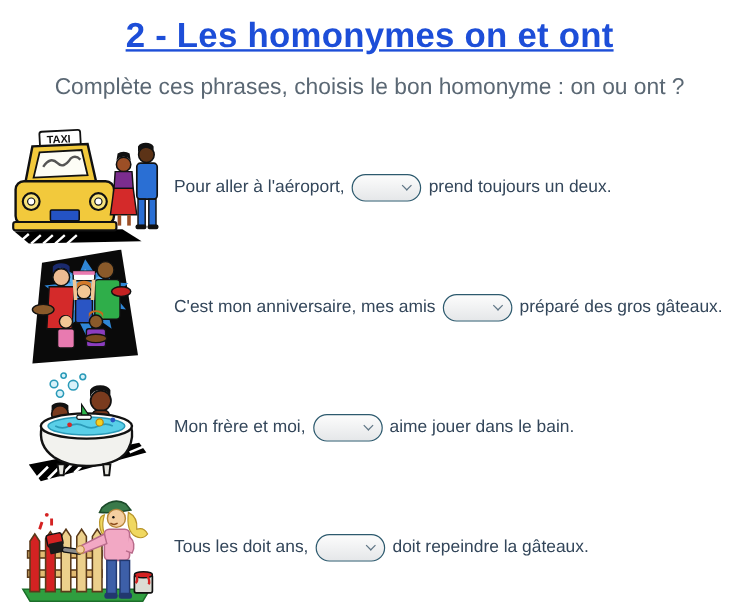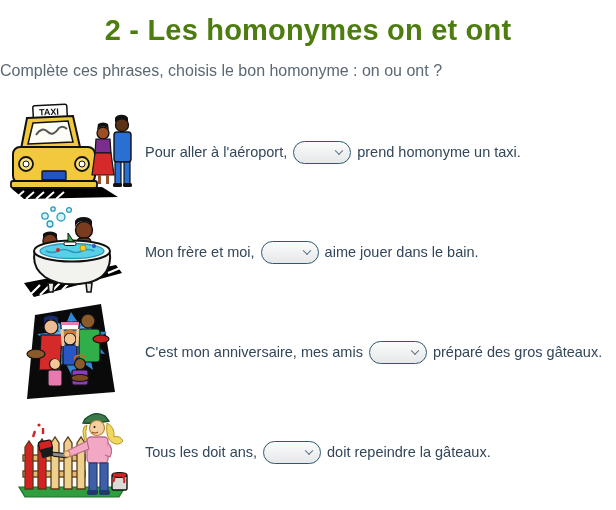--- a/index.html
+++ b/index.html
@@ -4,27 +4,28 @@
 <style>
   * { margin: 0; padding: 0; box-sizing: border-box; }
   html, body { width: 616px; height: 510px; background: #ffffff; overflow: hidden; }
   body { font-family: "Liberation Sans", sans-serif; }
 
   .page-title {
     margin-top: 14px;
     text-align: center;
     font-size: 29px;
     font-weight: bold;
-    color: #4d7c0f;
+    color: #1d4ed8;
     letter-spacing: 0.2px;
+    text-decoration: underline;
   }
   .page-subtitle {
     margin-top: 15px;
-    text-align: left;
-    font-size: 16px;
+    text-align: center;
+    font-size: 19px;
     color: #5b6874;
   }
 
   .rows { margin-top: 22px; }
   .row {
     height: 100px;
     display: flex;
     align-items: center;
   }
   .img-box {
@@ -115,67 +116,21 @@
         <rect x="103" y="80" width="9" height="4" rx="1.5" fill="#111"></rect>
         <rect x="113" y="80" width="9" height="4" rx="1.5" fill="#111"></rect>
       </svg>
     </div>
     <div class="sentence">
       <span>Pour aller à l'aéroport,</span>
       <span class="select-wrap">
         <select class="homonym-select"><option value=""></option></select>
         <span class="chev"></span>
       </span>
-      <span>prend homonyme un taxi.</span>
-    </div>
-  </div>
-
-  <div class="row">
-    <div class="img-box">
-      <svg width="106" height="98" viewBox="0 0 106 98">
-
-        <polygon points="4,80 96,62 102,70 14,94" fill="#000"></polygon>
-        <path d="M10,92 l10,-10 M20,92 l10,-10 M30,90 l10,-10 M42,87 l10,-10 M88,70 l12,-5" stroke="#fff" stroke-width="2.2"></path>
-
-        <circle cx="25" cy="13" r="3.2" fill="#d8f2fa" stroke="#2a9ab8" stroke-width="1.3"></circle>
-        <circle cx="33" cy="6" r="2.2" fill="#d8f2fa" stroke="#2a9ab8" stroke-width="1.3"></circle>
-        <circle cx="41" cy="14" r="4" fill="#d8f2fa" stroke="#2a9ab8" stroke-width="1.3"></circle>
-        <circle cx="30" cy="21" r="3" fill="#d8f2fa" stroke="#2a9ab8" stroke-width="1.3"></circle>
-        <circle cx="49" cy="7" r="2.4" fill="#d8f2fa" stroke="#2a9ab8" stroke-width="1.3"></circle>
-
-        <circle cx="64" cy="27" r="8.5" fill="#7a3b1e" stroke="#111" stroke-width="1.4"></circle>
-        <path d="M55,24 a9 9 0 0 1 17,0 l0,-6 a9 6 0 0 0 -17,0 z" fill="#111"></path>
-        <rect x="57" y="35" width="14" height="14" rx="4" fill="#7a3b1e" stroke="#111" stroke-width="1.3"></rect>
-
-        <circle cx="30" cy="38" r="7" fill="#7a3b1e" stroke="#111" stroke-width="1.4"></circle>
-        <path d="M23,36 a7.5 7.5 0 0 1 14,0 l0,-5 a8 5 0 0 0 -14,0 z" fill="#111"></path>
-        <rect x="25" y="44" width="11" height="11" rx="3" fill="#7a3b1e" stroke="#111" stroke-width="1.3"></rect>
-
-        <path d="M15,48 q-4,16 10,26 q14,9 34,7 q22,-2 28,-14 q5,-10 2,-19 z" fill="#f2f2ee" stroke="#111" stroke-width="2"></path>
-        <ellipse cx="52" cy="48" rx="38" ry="10.5" fill="#fdfdfb" stroke="#111" stroke-width="2"></ellipse>
-        <ellipse cx="52" cy="48" rx="32" ry="7.5" fill="#59cfe8" stroke="#2a9ab8" stroke-width="1.3"></ellipse>
-        <path d="M26,48 q6,3 12,0 q6,-3 12,0 q6,3 12,0 q6,-3 12,0" fill="none" stroke="#2a9ab8" stroke-width="1.4"></path>
-
-        <polygon points="48,39 48,30 54,39" fill="#2db54a" stroke="#111" stroke-width="1"></polygon>
-        <rect x="44" y="39" width="12" height="3.5" rx="1.5" fill="#fdfdfb" stroke="#111" stroke-width="1"></rect>
-        <circle cx="63" cy="45" r="3" fill="#f5d020" stroke="#b8860b" stroke-width="1"></circle>
-        <circle cx="38" cy="47" r="2" fill="#d42a2a"></circle>
-        <circle cx="74" cy="43" r="2" fill="#2a55c4"></circle>
-
-        <polygon points="28,80 34,80 33,89 29,89" fill="#e8e8e2" stroke="#111" stroke-width="1.6"></polygon>
-        <polygon points="66,80 72,80 71,89 67,89" fill="#e8e8e2" stroke="#111" stroke-width="1.6"></polygon>
-      </svg>
-    </div>
-    <div class="sentence">
-      <span>Mon frère et moi,</span>
-      <span class="select-wrap">
-        <select class="homonym-select"><option value=""></option></select>
-        <span class="chev"></span>
-      </span>
-      <span>aime jouer dans le bain.</span>
+      <span>prend toujours un deux.</span>
     </div>
   </div>
 
   <div class="row">
     <div class="img-box">
       <svg width="95" height="96" viewBox="0 0 95 96">
 
         <polygon points="10,11 76,0 90,88 2,95" fill="#0a0a0a"></polygon>
 
         <polygon points="46,8 54,20 68,12 66,27 82,28 70,38 80,50 64,48 68,66 54,56 48,74 40,58 26,68 30,50 14,52 26,40 12,30 30,28 24,14 40,22" fill="#2f86d6"></polygon>
@@ -213,20 +168,66 @@
       <span class="select-wrap">
         <select class="homonym-select"><option value=""></option></select>
         <span class="chev"></span>
       </span>
       <span>préparé des gros gâteaux.</span>
     </div>
   </div>
 
   <div class="row">
     <div class="img-box">
+      <svg width="106" height="98" viewBox="0 0 106 98">
+
+        <polygon points="4,80 96,62 102,70 14,94" fill="#000"></polygon>
+        <path d="M10,92 l10,-10 M20,92 l10,-10 M30,90 l10,-10 M42,87 l10,-10 M88,70 l12,-5" stroke="#fff" stroke-width="2.2"></path>
+
+        <circle cx="25" cy="13" r="3.2" fill="#d8f2fa" stroke="#2a9ab8" stroke-width="1.3"></circle>
+        <circle cx="33" cy="6" r="2.2" fill="#d8f2fa" stroke="#2a9ab8" stroke-width="1.3"></circle>
+        <circle cx="41" cy="14" r="4" fill="#d8f2fa" stroke="#2a9ab8" stroke-width="1.3"></circle>
+        <circle cx="30" cy="21" r="3" fill="#d8f2fa" stroke="#2a9ab8" stroke-width="1.3"></circle>
+        <circle cx="49" cy="7" r="2.4" fill="#d8f2fa" stroke="#2a9ab8" stroke-width="1.3"></circle>
+
+        <circle cx="64" cy="27" r="8.5" fill="#7a3b1e" stroke="#111" stroke-width="1.4"></circle>
+        <path d="M55,24 a9 9 0 0 1 17,0 l0,-6 a9 6 0 0 0 -17,0 z" fill="#111"></path>
+        <rect x="57" y="35" width="14" height="14" rx="4" fill="#7a3b1e" stroke="#111" stroke-width="1.3"></rect>
+
+        <circle cx="30" cy="38" r="7" fill="#7a3b1e" stroke="#111" stroke-width="1.4"></circle>
+        <path d="M23,36 a7.5 7.5 0 0 1 14,0 l0,-5 a8 5 0 0 0 -14,0 z" fill="#111"></path>
+        <rect x="25" y="44" width="11" height="11" rx="3" fill="#7a3b1e" stroke="#111" stroke-width="1.3"></rect>
+
+        <path d="M15,48 q-4,16 10,26 q14,9 34,7 q22,-2 28,-14 q5,-10 2,-19 z" fill="#f2f2ee" stroke="#111" stroke-width="2"></path>
+        <ellipse cx="52" cy="48" rx="38" ry="10.5" fill="#fdfdfb" stroke="#111" stroke-width="2"></ellipse>
+        <ellipse cx="52" cy="48" rx="32" ry="7.5" fill="#59cfe8" stroke="#2a9ab8" stroke-width="1.3"></ellipse>
+        <path d="M26,48 q6,3 12,0 q6,-3 12,0 q6,3 12,0 q6,-3 12,0" fill="none" stroke="#2a9ab8" stroke-width="1.4"></path>
+
+        <polygon points="48,39 48,30 54,39" fill="#2db54a" stroke="#111" stroke-width="1"></polygon>
+        <rect x="44" y="39" width="12" height="3.5" rx="1.5" fill="#fdfdfb" stroke="#111" stroke-width="1"></rect>
+        <circle cx="63" cy="45" r="3" fill="#f5d020" stroke="#b8860b" stroke-width="1"></circle>
+        <circle cx="38" cy="47" r="2" fill="#d42a2a"></circle>
+        <circle cx="74" cy="43" r="2" fill="#2a55c4"></circle>
+
+        <polygon points="28,80 34,80 33,89 29,89" fill="#e8e8e2" stroke="#111" stroke-width="1.6"></polygon>
+        <polygon points="66,80 72,80 71,89 67,89" fill="#e8e8e2" stroke="#111" stroke-width="1.6"></polygon>
+      </svg>
+    </div>
+    <div class="sentence">
+      <span>Mon frère et moi,</span>
+      <span class="select-wrap">
+        <select class="homonym-select"><option value=""></option></select>
+        <span class="chev"></span>
+      </span>
+      <span>aime jouer dans le bain.</span>
+    </div>
+  </div>
+
+  <div class="row">
+    <div class="img-box">
       <svg width="116" height="98" viewBox="0 0 116 98">
 
         <polygon points="4,84 110,84 104,94 10,94" fill="#2f9e3f" stroke="#1c6e2a" stroke-width="1.2"></polygon>
 
         <rect x="8" y="52" width="62" height="6" fill="#e2bb72" stroke="#5a3a1a" stroke-width="1.3"></rect>
         <rect x="8" y="68" width="62" height="6" fill="#e2bb72" stroke="#5a3a1a" stroke-width="1.3"></rect>
 
         <g stroke="#5a3a1a" stroke-width="1.3">
           <polygon points="10,44 14,38 18,44 18,86 10,86" fill="#d42222"></polygon>
           <polygon points="23,42 27,36 31,42 31,86 23,86" fill="#d42222"></polygon>

